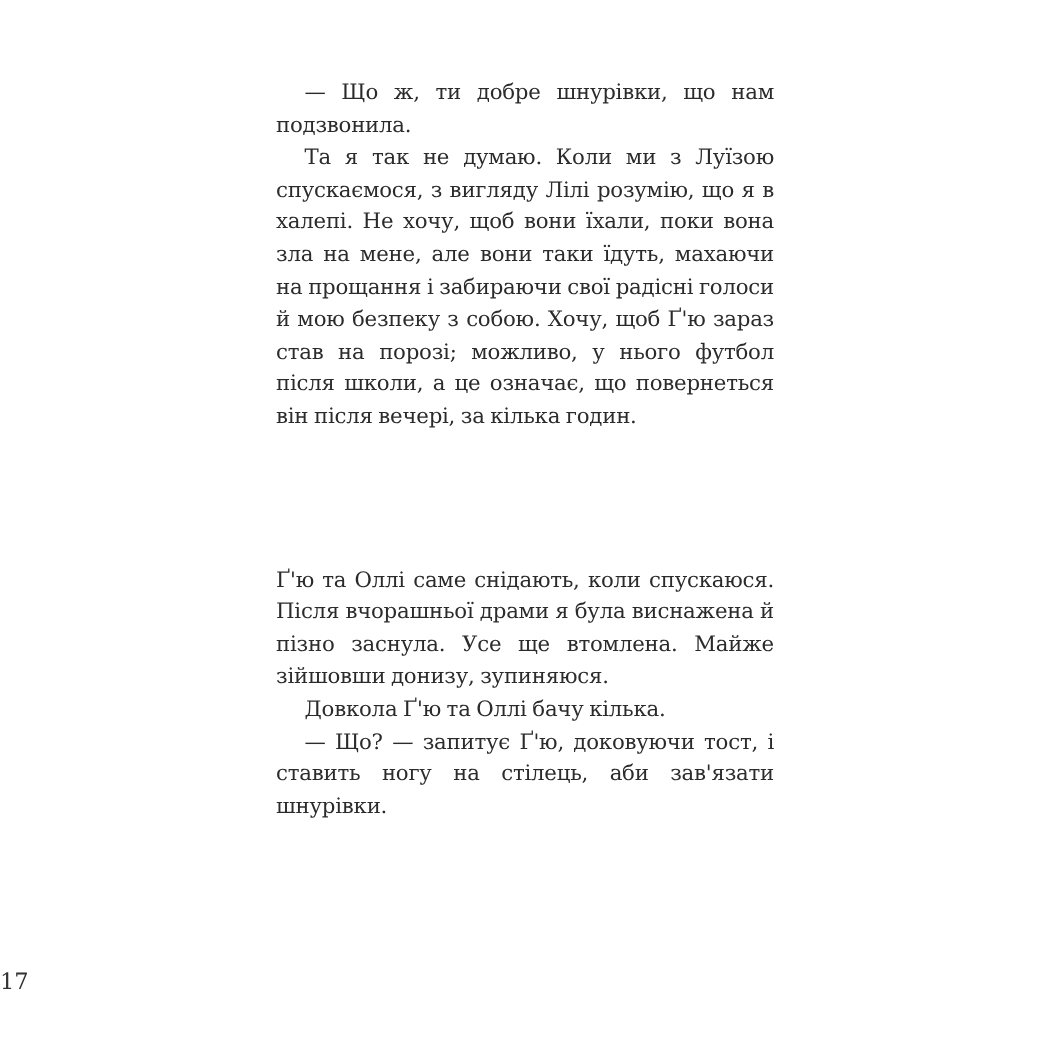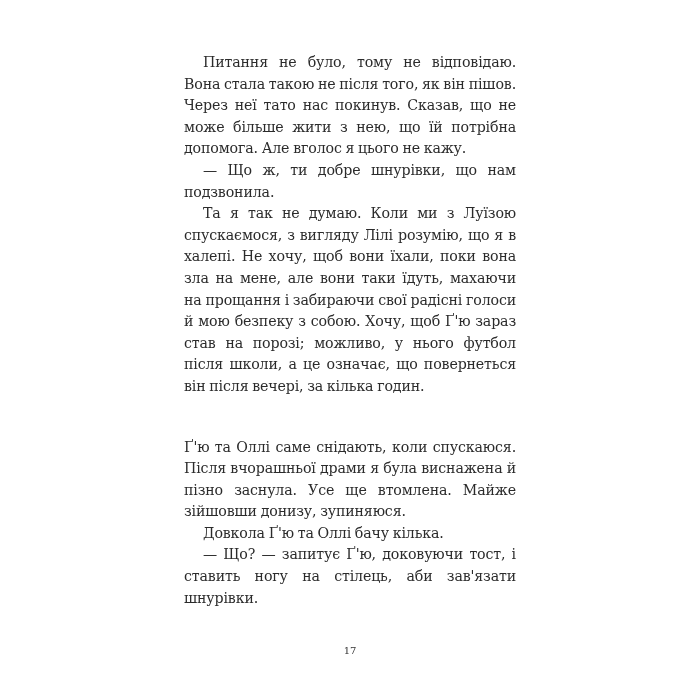--- a/index.html
+++ b/index.html
@@ -16,38 +16,36 @@
   }
   .page p {
     margin: 0;
     text-indent: 19px;
     text-align: justify;
     text-align-last: left;
     hyphens: manual;
     letter-spacing: -0.15px;
     word-spacing: -0.6px;
   }
-  .page p.noindent { text-indent: 0; }
+  .page p.noindent { text-indent: 0; margin-top: 48px; }
   .section-break { height: 39px; }
   .page-number {
     position: absolute;
     left: 0; width: 700px;
     top: 645px;
-    text-align: center;
     font-family: "DejaVu Serif", "Liberation Serif", serif;
-    font-size: 10px;
+    font-size: 15px;
     color: #333;
   }
 </style>
 </head>
 <body>
 
 <div class="page">
   <div>
-    <p>Питання не було, тому не відповідаю. Вона стала такою не після того, як він пішов. Через неї тато нас покинув. Сказав, що не може більше жити з нею, що їй потрібна допомога. Але вголос я цього не кажу.</p>
     <p>— Що ж, ти добре шнурівки, що нам подзвонила.</p>
     <p>Та я так не думаю. Коли ми з Луїзою спускаємося, з вигляду Лілі розумію, що я в халепі. Не хочу, щоб вони їхали, поки вона зла на мене, але вони таки їдуть, махаючи на прощання і забираючи свої радісні голоси й мою безпеку з собою. Хочу, щоб Ґ'ю зараз став на порозі; можливо, у нього футбол після школи, а це означає, що повернеться він після вечері, за кілька годин.</p>
   </div>
   <div class="section-break"></div>
   <div>
     <p class="noindent">Ґ'ю та Оллі саме снідають, коли спускаюся. Після вчорашньої драми я була виснажена й пізно заснула. Усе ще втомлена. Майже зійшовши донизу, зупиняюся.</p>
     <p>Довкола Ґ'ю та Оллі бачу кілька.</p>
     <p>— Що? — запитує Ґ'ю, доковуючи тост, і ставить ногу на стілець, аби зав'язати шнурівки.</p>
   </div>
 </div>

